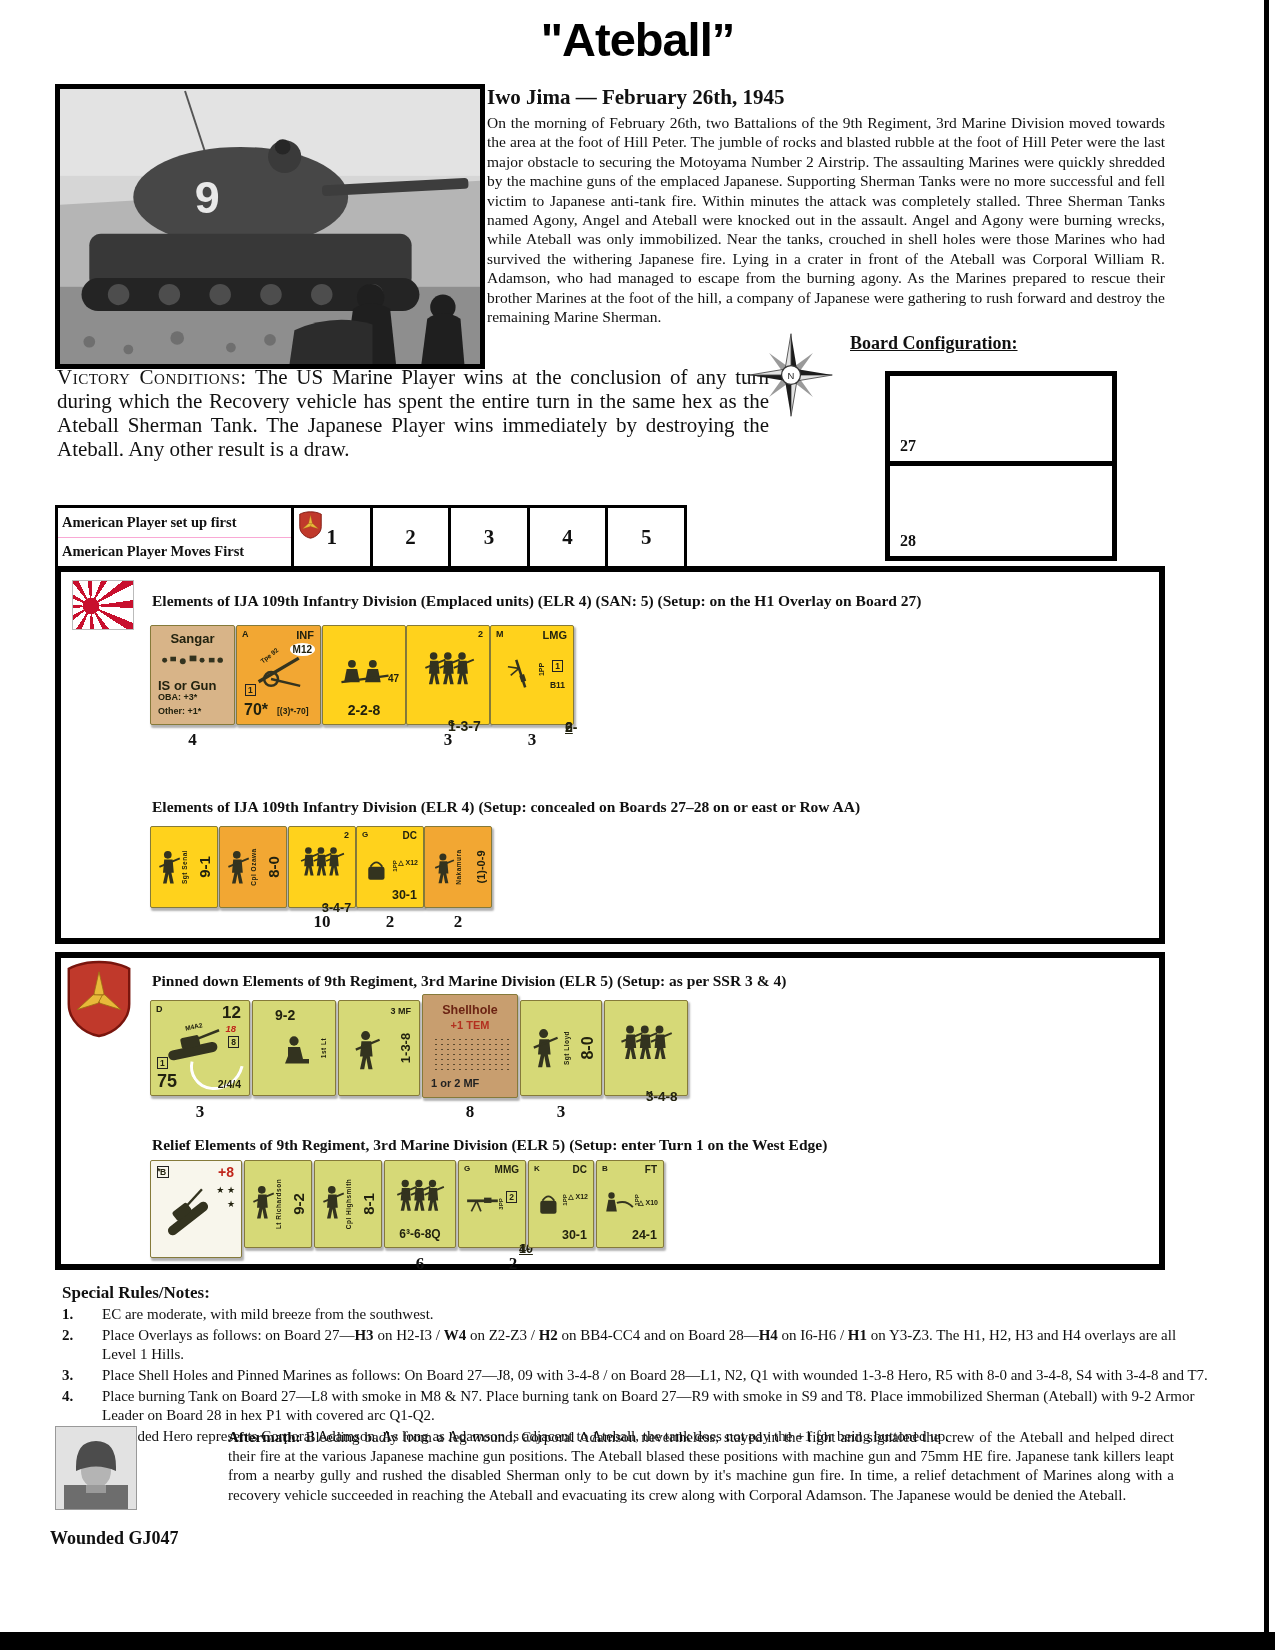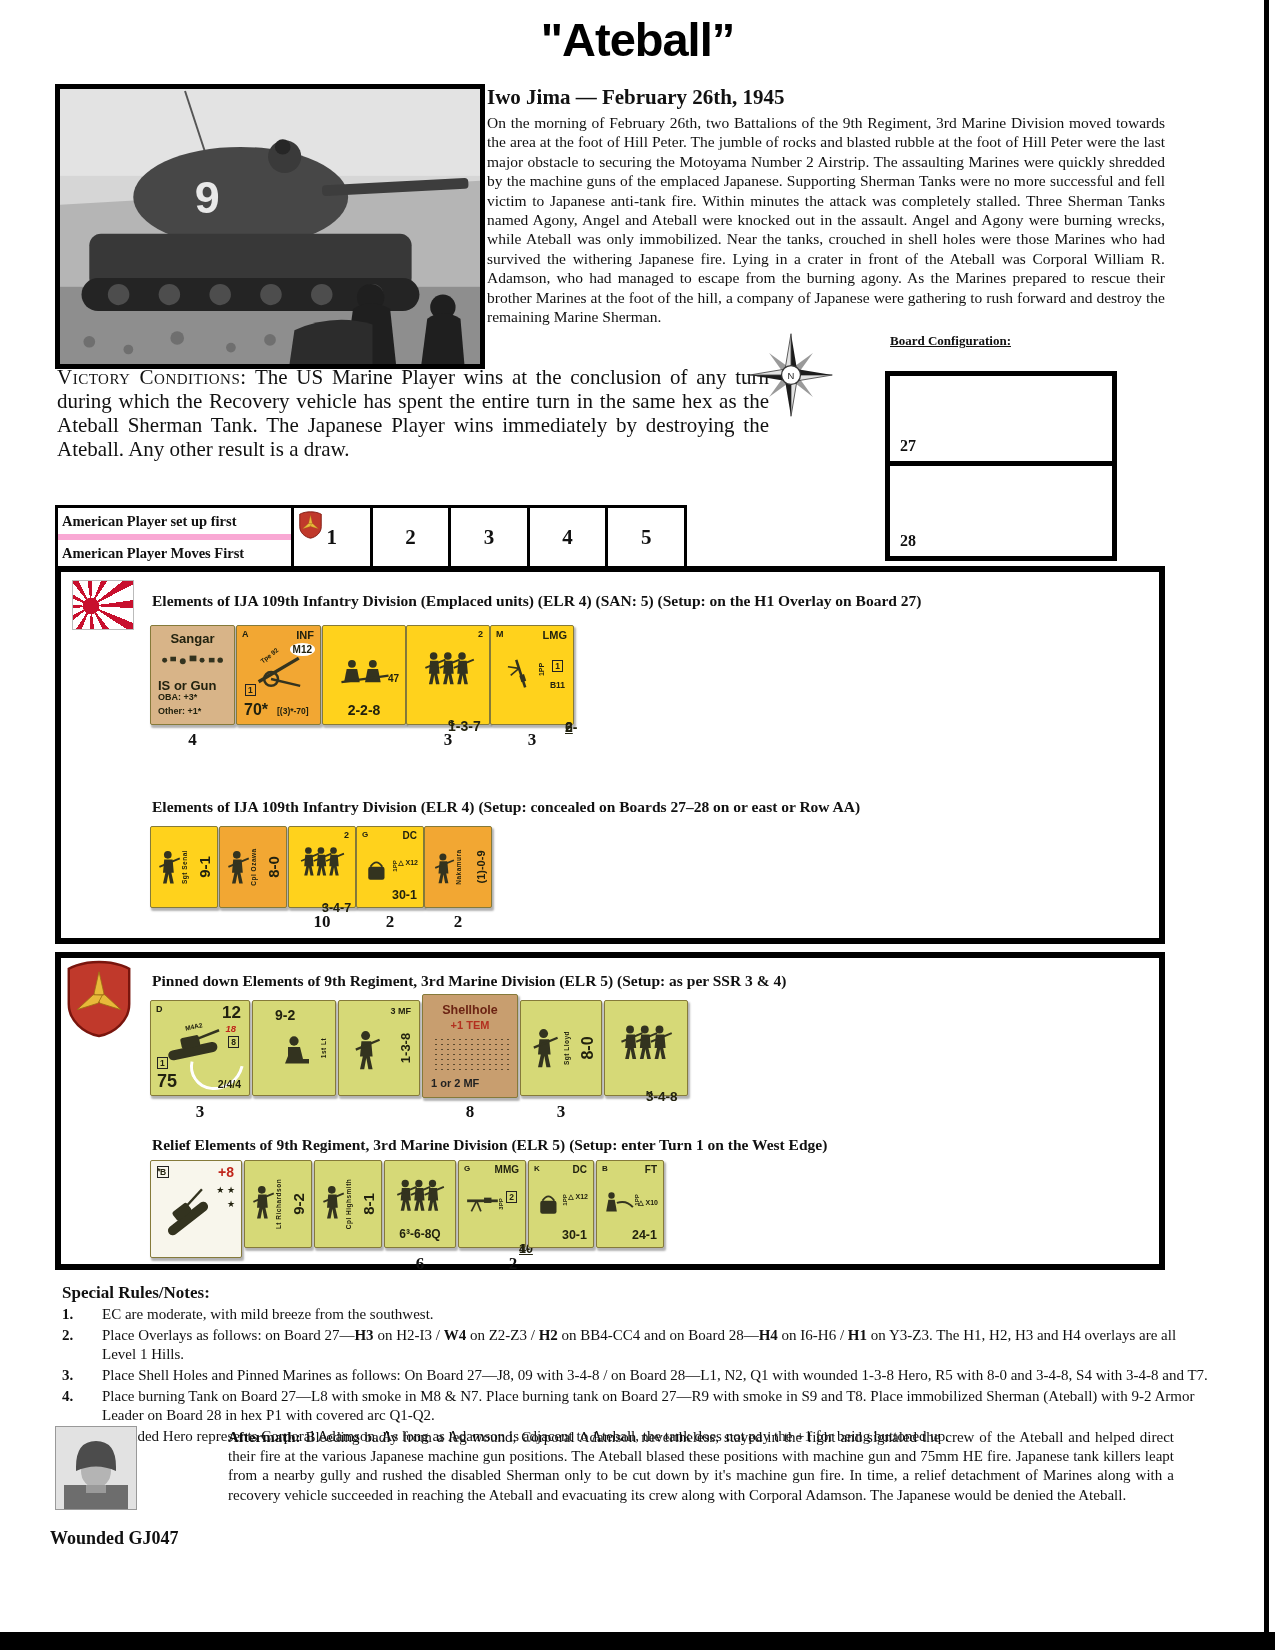--- a/index.html
+++ b/index.html
@@ -17,30 +17,30 @@
   .photo svg{display:block;width:100%;height:100%;}
 
   .intro-head{left:487px;top:85px;width:680px;font-size:21px;font-weight:bold;}
   .intro-body{left:487px;top:113px;width:678px;font-size:15.5px;line-height:19.4px;}
 
   .vc{left:57px;top:365px;width:712px;font-size:21px;line-height:24px;}
   .vc-label{font-variant:small-caps;letter-spacing:.5px;}
 
   .compass{left:748px;top:332px;width:86px;height:88px;}
 
-  .bc-label{left:850px;top:333px;font-size:13px;font-weight:bold;text-decoration:underline;margin-left:40px;}
+  .bc-label{left:850px;top:333px;font-size:18px;font-weight:bold;text-decoration:underline;}
   .bc-box{left:885px;top:371px;width:232px;height:190px;border:5px solid #000;box-sizing:border-box;}
   .bc-cell{position:relative;width:100%;height:50%;box-sizing:border-box;}
   .bc-cell.first{border-bottom:5px solid #000;}
   .bc-num{position:absolute;left:10px;bottom:6px;font-size:16px;font-weight:bold;}
 
   .tt{left:55px;top:505px;width:632px;height:64px;border:3px solid #000;box-sizing:border-box;display:flex;background:#fff;}
   .tt-left{width:236px;border-right:3px solid #000;display:flex;flex-direction:column;box-sizing:border-box;}
   .tt-row{flex:1;display:flex;align-items:center;padding-left:4px;font-size:14.5px;font-weight:bold;box-sizing:border-box;}
-  .tt-row.first{border-bottom:6px solid #f9a8d4;}
+  .tt-row.first{border-bottom:1px solid #f9a8d4;}
   .tt-cells{flex:1;display:flex;}
   .tt-cell{flex:1;border-right:3px solid #000;display:flex;align-items:center;justify-content:center;
            font-size:21px;font-weight:bold;position:relative;box-sizing:border-box;}
   .tt-cell:last-child{border-right:none;}
   .tt-shield{position:absolute;left:4px;top:2px;width:25px;height:30px;}
 
   .grp-box{border:6px solid #000;box-sizing:border-box;background:#fff;}
   .jp-box{left:55px;top:566px;width:1110px;height:378px;}
   .us-box{left:55px;top:952px;width:1110px;height:318px;}
   .sec-h{font-size:15.5px;font-weight:bold;white-space:nowrap;}

